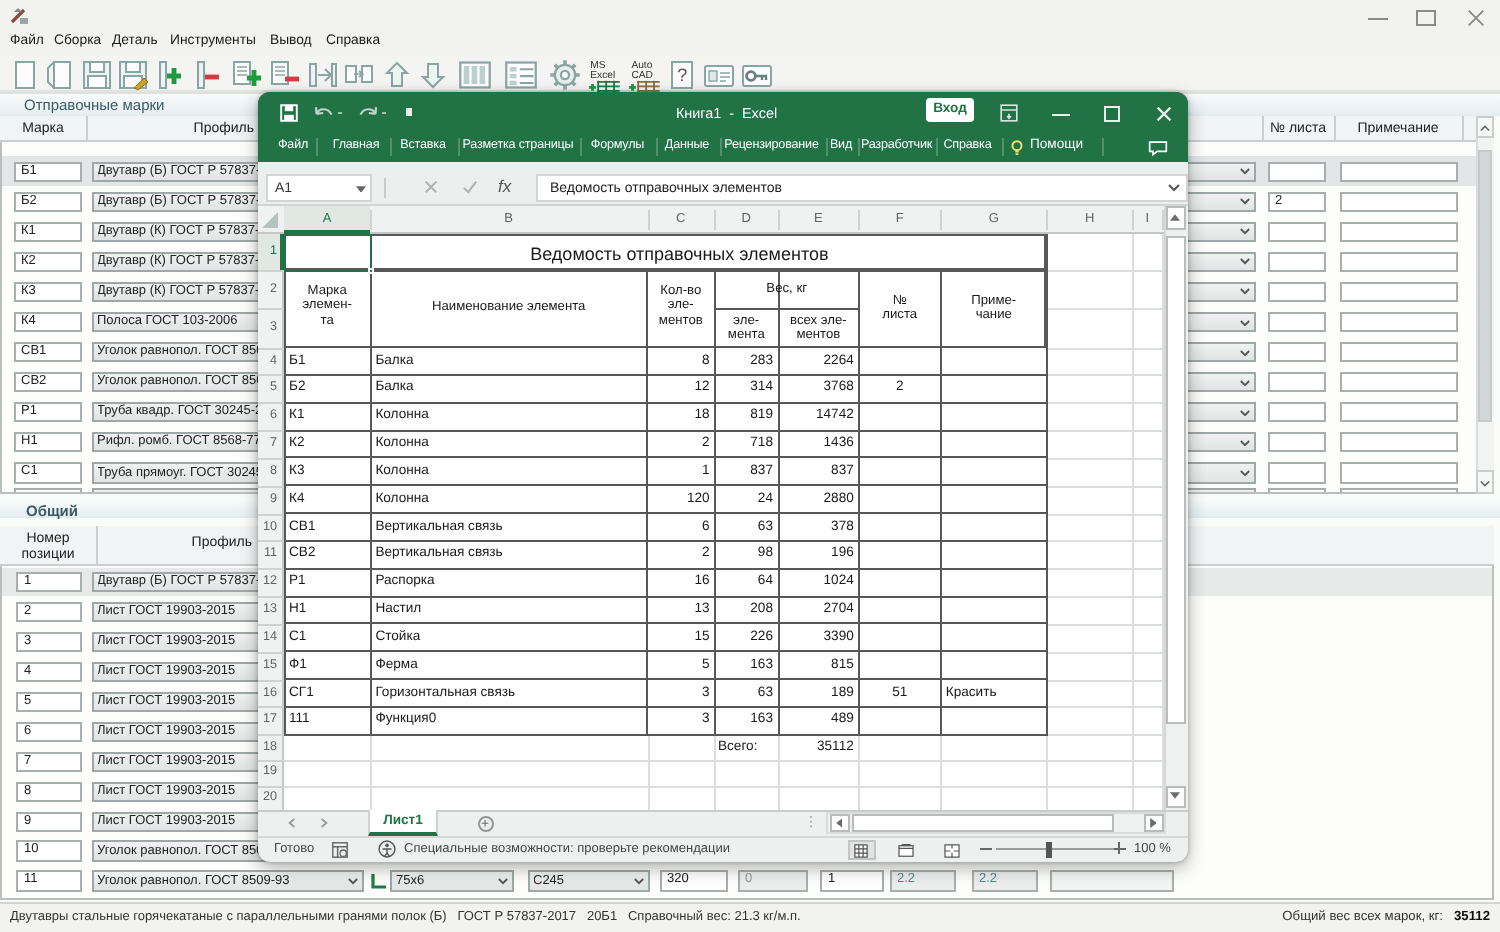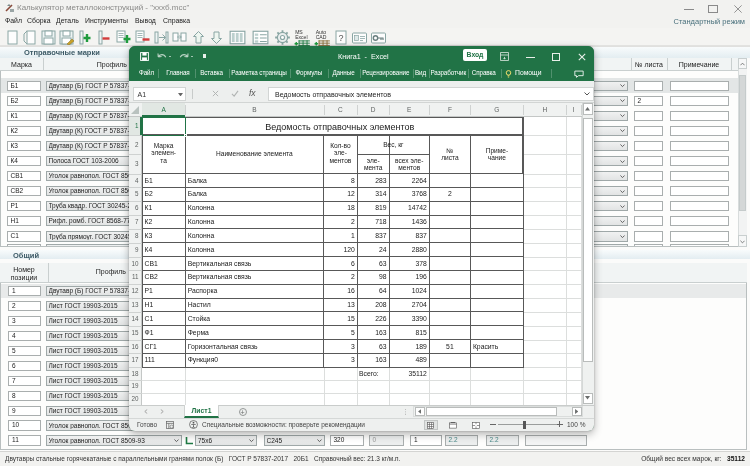--- a/index.html
+++ b/index.html
@@ -7,34 +7,32 @@
 .t{white-space:nowrap;}
 </style></head><body>
 <div id="app">
 
 <div style="left:0;top:0;width:750px;height:16px;background:#f2f2f0;"></div>
 <svg style="left:5px;top:3px" width="10" height="10" viewBox="0 0 10 10">
       <path d="M1 8 L7 2" stroke="#8a4a3a" stroke-width="1.6" fill="none"></path>
       <path d="M2 3 l2 -2 l2 2 z" fill="#7a8a8a"></path>
       <rect x="5" y="6" width="4" height="3" fill="#9aa5a5"></rect>
     </svg>
-<div class="t" style="left:17px;top:3px;width:300px;height:11px;font-size:8px;color:#8a8a88;">Калькулятор металлоконструкций - "хххб.mcc"</div>
 <div style="left:684px;top:8.5px;width:10px;height:1.2px;background:#8a8a8a;"></div>
 <div style="left:708px;top:4.5px;width:9.5px;height:8.5px;border:1px solid #8a8a8a;"></div>
 <svg style="left:733px;top:4px" width="10" height="10" viewBox="0 0 11 11">
       <path d="M1.5 1.5 L9.5 9.5 M9.5 1.5 L1.5 9.5" stroke="#8a8a8a" stroke-width="1"></path>
     </svg>
 <div style="left:0;top:16px;width:750px;height:12px;background:#f2f2f0;"></div>
 <div class="t" style="left:5px;top:17px;font-size:6.9px;color:#1c1c1c;">Файл</div>
 <div class="t" style="left:27px;top:17px;font-size:6.9px;color:#1c1c1c;">Сборка</div>
 <div class="t" style="left:56px;top:17px;font-size:6.9px;color:#1c1c1c;">Деталь</div>
 <div class="t" style="left:85px;top:17px;font-size:6.9px;color:#1c1c1c;">Инструменты</div>
 <div class="t" style="left:135px;top:17px;font-size:6.9px;color:#1c1c1c;">Вывод</div>
 <div class="t" style="left:163px;top:17px;font-size:6.9px;color:#1c1c1c;">Справка</div>
-<div class="t" style="left:600px;top:16.5px;width:145px;height:10px;font-size:7.5px;color:#49707c;text-align:right;">Стандартный режим</div>
 <div style="left:0;top:28px;width:750px;height:18px;background:#f4f4f2;border-bottom:1px solid #e2e2e0;"></div>
 <svg style="left:5px;top:30px" width="15" height="15" viewBox="0 0 15 15">
       <rect x="3" y="1" width="9" height="13" fill="#fdfdfd" stroke="#8aa6a4"></rect>
     </svg>
 <svg style="left:23px;top:30px" width="15" height="15" viewBox="0 0 15 15">
       <rect x="4" y="1" width="8" height="13" fill="#fdfdfd" stroke="#8aa6a4"></rect>
       <path d="M4 14 L1 11 L1 4 L4 1" fill="none" stroke="#8aa6a4"></path>
     </svg>
 <svg style="left:41px;top:30px" width="15" height="15" viewBox="0 0 15 15">
       <rect x="1" y="1" width="13" height="13" fill="#eef4f4" stroke="#8aa6a4"></rect>
@@ -125,21 +123,21 @@
       <rect x="0.5" y="2" width="14" height="10" rx="1" fill="#fdfdfd" stroke="#8aa6a4"></rect>
       <rect x="2.5" y="4.5" width="4" height="5" fill="#dfe9e9" stroke="#8aa6a4" stroke-width="0.7"></rect>
       <path d="M8 5.5 h5 M8 7.5 h5 M8 9.5 h3" stroke="#8aa6a4" stroke-width="0.8"></path>
     </svg>
 <svg style="left:371px;top:31px" width="15" height="15" viewBox="0 0 15 15">
       <rect x="0.5" y="2" width="14" height="10" rx="1" fill="#fdfdfd" stroke="#8aa6a4"></rect>
       <ellipse cx="4.5" cy="7" rx="2.2" ry="2.2" fill="none" stroke="#6a7f7f" stroke-width="1.4"></ellipse>
       <path d="M6.5 7 h6 M10 7 v2 M12 7 v2" stroke="#6a7f7f" stroke-width="1.2"></path>
     </svg>
 <div style="left:0;top:46px;width:750px;height:11.5px;background:linear-gradient(#f8fbfc,#e3edf1);border-top:1px solid #e0e0de;"></div>
-<div class="t" style="left:24px;top:47.5px;font-size:7.5px;font-weight:bold;color:#3c5a66;">Отправочные марки</div>
+<div class="t" style="left:12px;top:47.5px;font-size:7.5px;font-weight:normal;color:#3c5a66;">Отправочные марки</div>
 <div style="left:0;top:57.5px;width:747px;height:189.0px;background:#fdfdfc;border:1px solid #b9bfbf;"></div>
 <div style="left:0;top:57.5px;width:747px;height:13.5px;background:#f1f4f4;border-bottom:1px solid #c9cfcf;"></div>
 <div style="left:0px;top:60.5px;width:43px;height:9px;font-size:7px;color:#222;text-align:center;">Марка</div>
 <div style="left:43px;top:60.5px;width:88px;height:9px;font-size:7px;color:#222;text-align:right;padding-right:4px;">Профиль</div>
 <div style="left:43px;top:57.5px;width:1px;height:13.5px;background:#c9cfcf;"></div>
 <div style="left:631px;top:57.5px;width:1px;height:13.5px;background:#c9cfcf;"></div>
 <div style="left:667px;top:57.5px;width:1px;height:13.5px;background:#c9cfcf;"></div>
 <div style="left:731px;top:57.5px;width:1px;height:13.5px;background:#c9cfcf;"></div>
 <div style="left:631px;top:60.5px;width:36px;height:9px;font-size:7px;color:#222;text-align:center;">№ листа</div>
 <div style="left:667px;top:60.5px;width:64px;height:9px;font-size:7px;color:#222;text-align:center;">Примечание</div>

